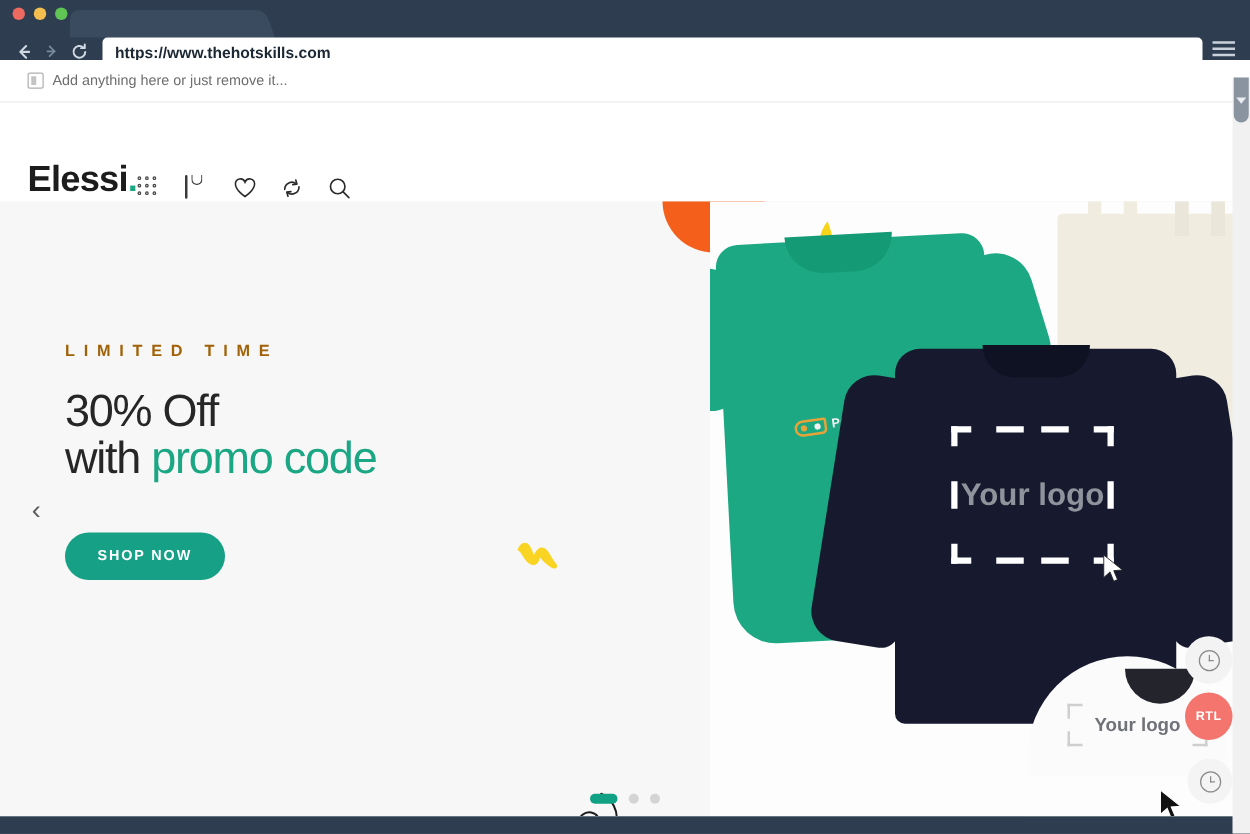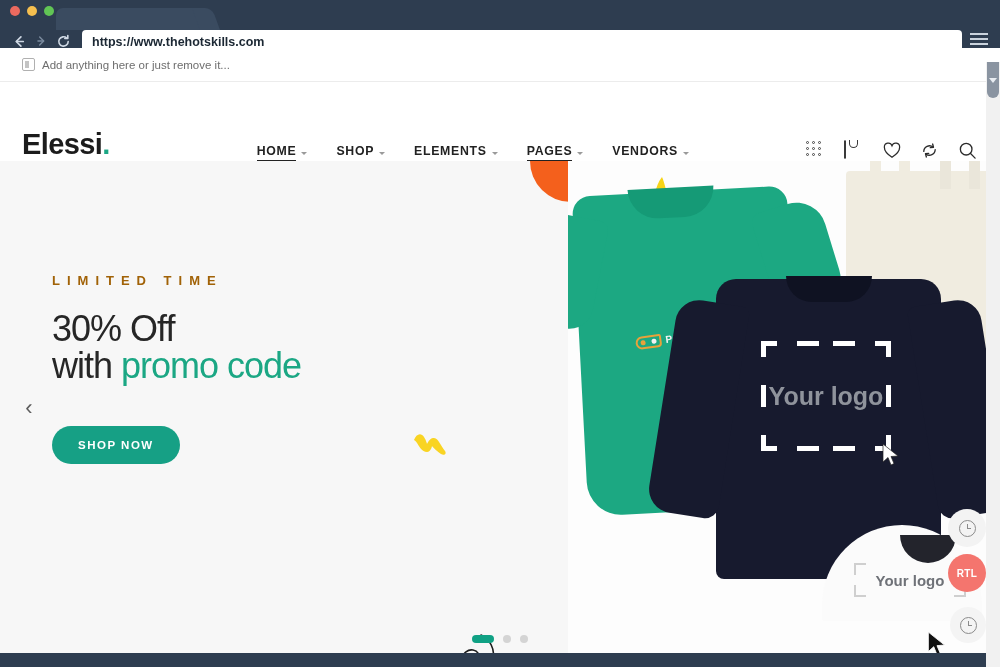--- a/index.html
+++ b/index.html
@@ -288,42 +288,20 @@
         <span class="tb-icon"></span>
         <span>Add anything here or just remove it...</span>
       </div>
     </div>
 
     <div class="header">
       <div class="logo">
         <span>Elessi</span><span class="dot-t">.</span>
       </div>
 
-      <nav class="mainnav">
-        <div class="navitem active">
-          <span class="lbl">HOME</span>
-          <span class="chev"></span>
-        </div>
-        <div class="navitem">
-          <span class="lbl">SHOP</span>
-          <span class="chev"></span>
-        </div>
-        <div class="navitem">
-          <span class="lbl">ELEMENTS</span>
-          <span class="chev"></span>
-        </div>
-        <div class="navitem active">
-          <span class="lbl">PAGES</span>
-          <span class="chev"></span>
-        </div>
-        <div class="navitem">
-          <span class="lbl">VENDORS</span>
-          <span class="chev"></span>
-        </div>
-      </nav>
 
       <div class="header-icons">
         <span class="hi">
           <span class="grid9">
               <span></span>
               <span></span>
               <span></span>
               <span></span>
               <span></span>
               <span></span>

